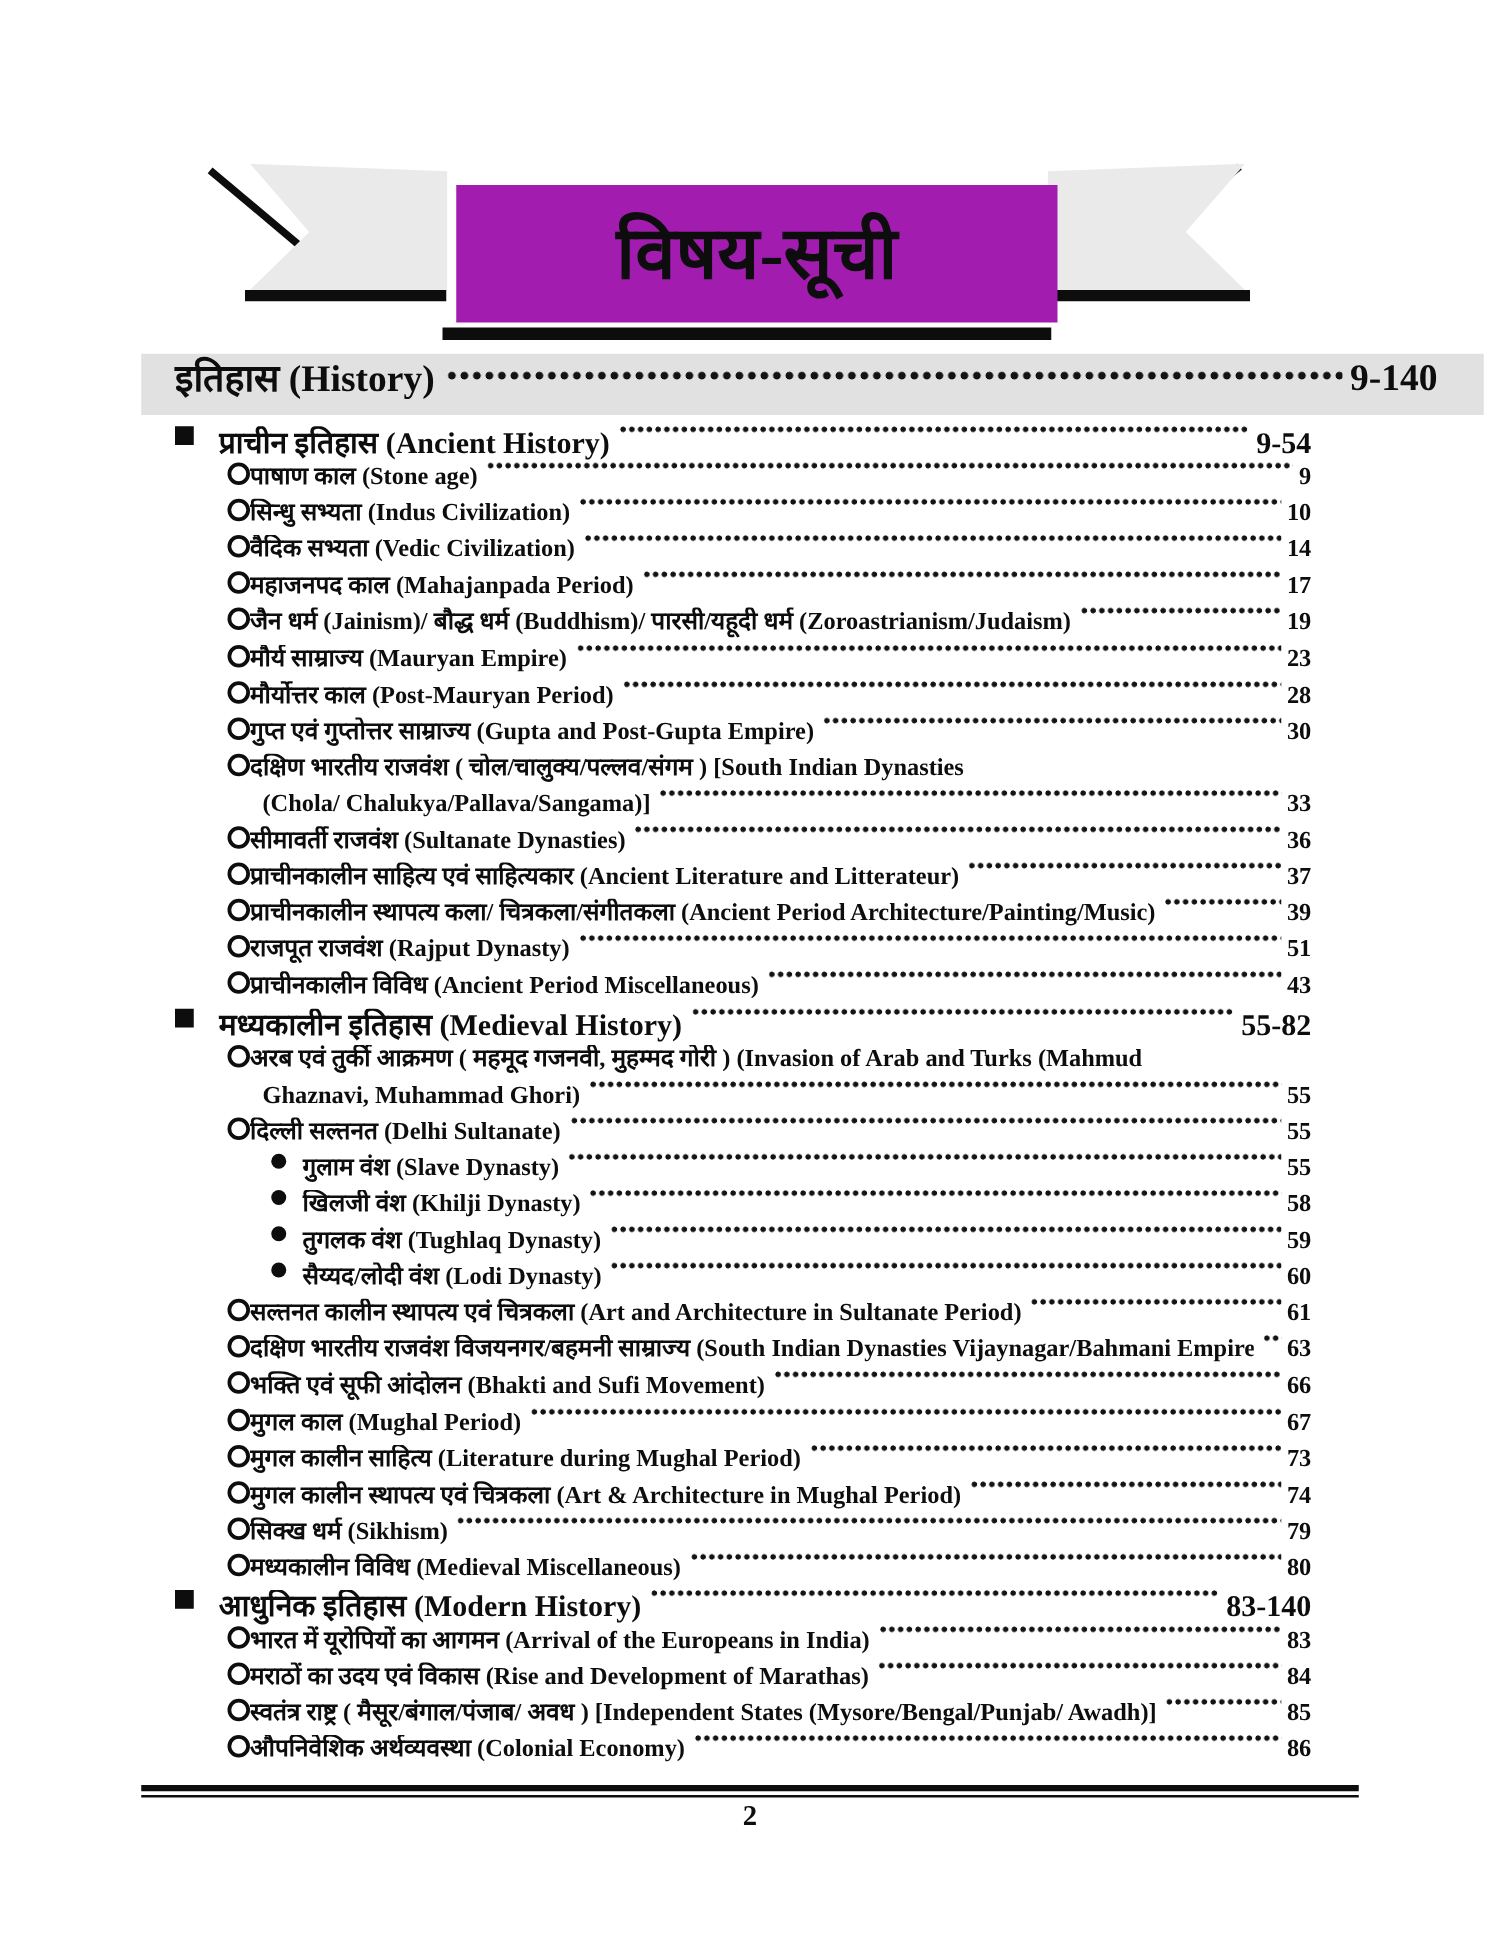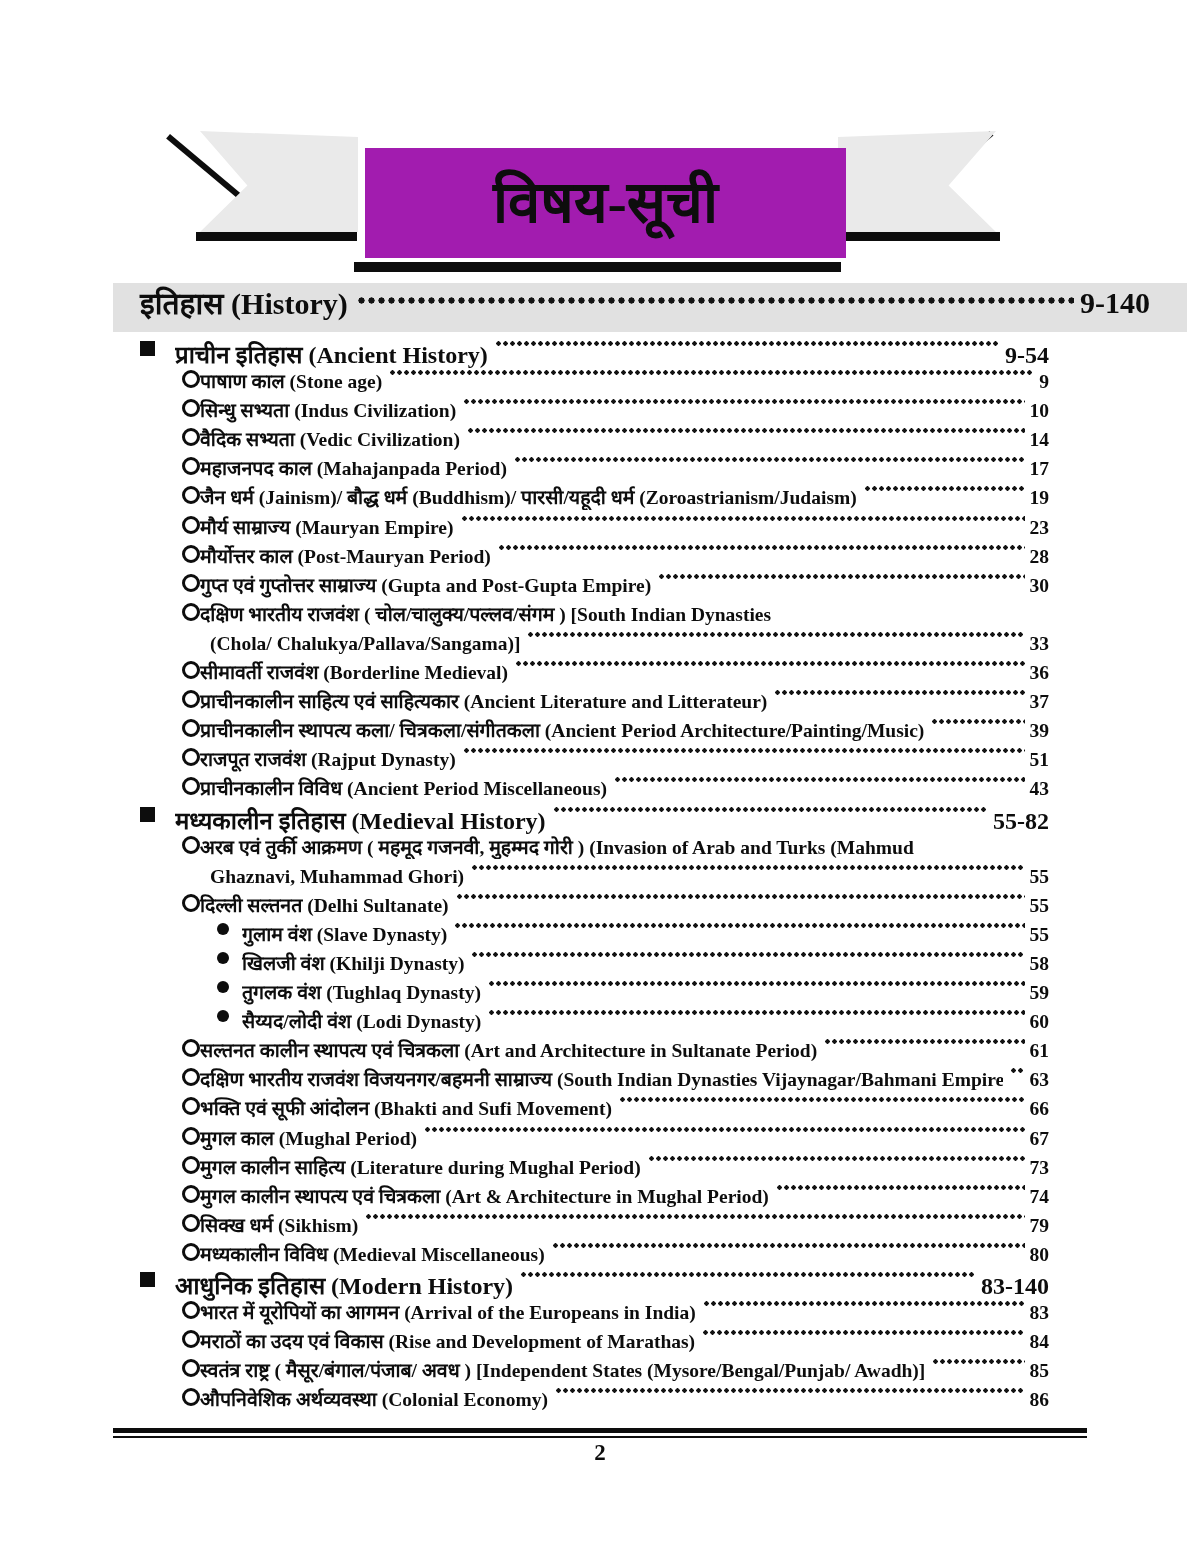--- a/index.html
+++ b/index.html
@@ -139,21 +139,21 @@
         <span class="bullet circ"></span>
         <span class="txt">दक्षिण भारतीय राजवंश ( चोल/चालुक्य/पल्लव/संगम ) [South Indian Dynasties</span>
       </div>
       <div class="row cont-row">
         <span class="txt">(Chola/ Chalukya/Pallava/Sangama)]</span>
         <span class="leader"></span>
         <span class="pg">33</span>
       </div>
       <div class="row item-row">
         <span class="bullet circ"></span>
-        <span class="txt">सीमावर्ती राजवंश (Borderline Medieval)</span>
+        <span class="txt">सीमावर्ती राजवंश (Sultanate Dynasties)</span>
         <span class="leader"></span>
         <span class="pg">36</span>
       </div>
       <div class="row item-row">
         <span class="bullet circ"></span>
         <span class="txt">प्राचीनकालीन साहित्य एवं साहित्यकार (Ancient Literature and Litterateur)</span>
         <span class="leader"></span>
         <span class="pg">37</span>
       </div>
       <div class="row item-row">

